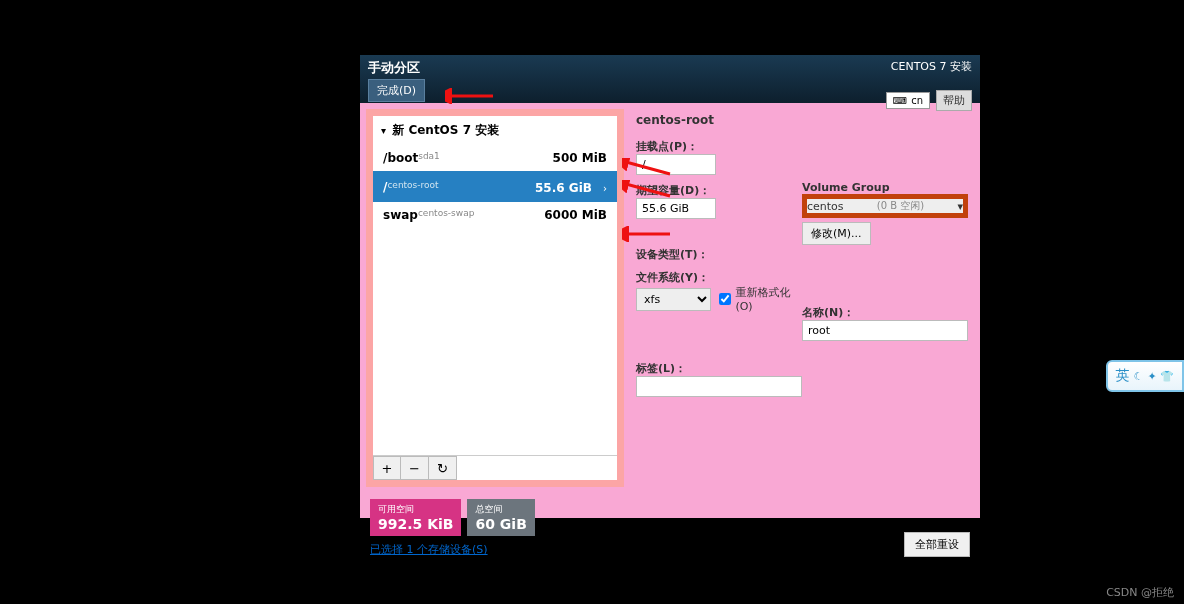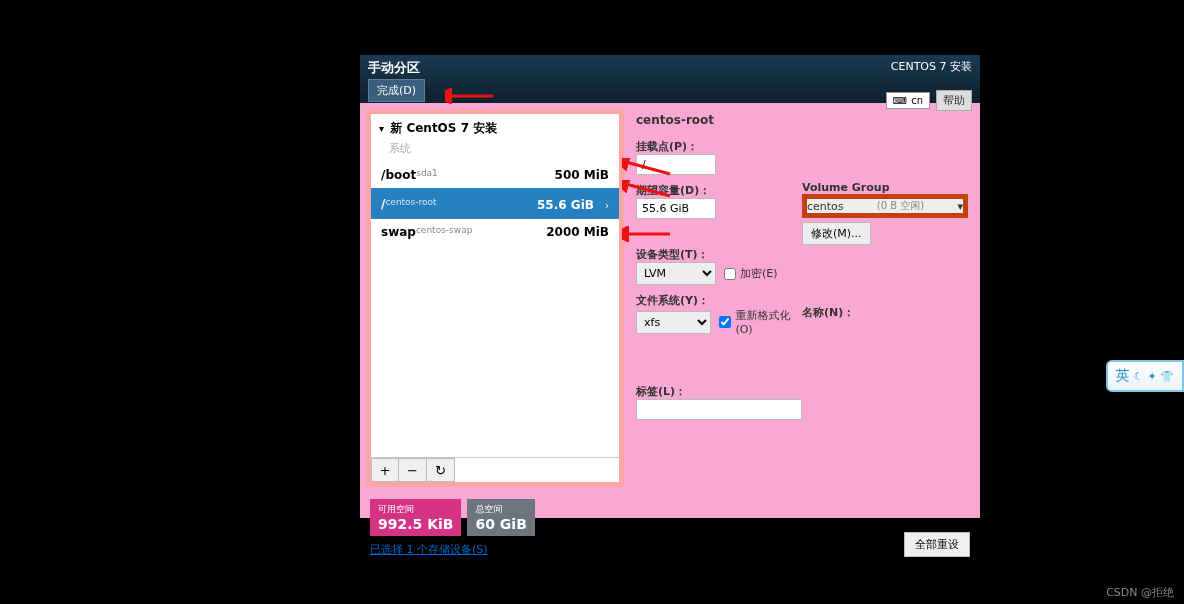--- a/index.html
+++ b/index.html
@@ -12,21 +12,21 @@
 .header-title { font-size: 13px; font-weight: bold; }
 .done-btn { background: #3a5f7e; border: 1px solid #5a7f9e; color: #fff; font-size: 11px; padding: 3px 8px; cursor: pointer; border-radius: 0; text-align: center; }
 .header-right { position: absolute; right: 8px; top: 4px; display: flex; flex-direction: column; align-items: flex-end; gap: 16px; }
 .install-title { font-size: 11px; }
 .header-controls { display: flex; gap: 6px; align-items: center; }
 .kbd-indicator { background: #fff; color: #000; font-size: 10px; padding: 2px 6px; display: flex; align-items: center; gap: 4px; border: 1px solid #999; }
 .kbd-icon { font-size: 10px; }
 .help-btn { background: #ddd; border: 1px solid #aaa; color: #333; font-size: 11px; padding: 2px 6px; cursor: pointer; }
 
 .main-content { display: flex; height: 390px; }
-.left-panel { width: 258px; border: 5px solid #fca5a5; margin: 6px 0 6px 6px; display: flex; flex-direction: column; background: #fff; }
+.left-panel { width: 258px; border: 7px solid #fca5a5; margin: 6px 0 6px 6px; display: flex; flex-direction: column; background: #fff; }
 .install-section { padding: 6px 8px; }
 .install-heading { font-size: 12px; font-weight: bold; }
 .disclosure { font-size: 10px; margin-right: 2px; }
 .system-label { color: #aaa; font-size: 11px; padding-left: 10px; margin-top: 4px; }
 
 .partition-list { flex: 1; }
 .partition-item { padding: 6px 10px; display: flex; justify-content: space-between; align-items: center; cursor: pointer; }
 .partition-item.selected { background: #2680c2; color: #fff; }
 .partition-left { display: flex; }
 .partition-name { font-size: 12px; font-weight: bold; }
@@ -94,21 +94,20 @@
   </div>
 
   <div class="main-content">
 
     <div class="left-panel">
       <div class="install-section">
         <div class="install-heading">
           <span class="disclosure">▾</span>
           <span>新 CentOS 7 安装</span>
         </div>
-        <div class="system-label">系统</div>
       </div>
       <div class="partition-list">
         <div class="partition-item">
           <div class="partition-left">
             <span class="partition-name">/boot</span>
             <span class="partition-device">sda1</span>
           </div>
           <span class="partition-size">500 MiB</span>
         </div>
         <div class="partition-item selected">
@@ -119,21 +118,21 @@
           <div>
             <span class="partition-size">55.6 GiB</span>
             <span class="chevron">›</span>
           </div>
         </div>
         <div class="partition-item">
           <div class="partition-left">
             <span class="partition-name">swap</span>
             <span class="partition-device">centos-swap</span>
           </div>
-          <span class="partition-size">2000 MiB</span>
+          <span class="partition-size">6000 MiB</span>
         </div>
       </div>
       <div class="toolbar">
         <button class="tool-btn">+</button>
         <button class="tool-btn">−</button>
         <button class="tool-btn">↻</button>
       </div>
     </div>
 
     <div class="right-panel">
@@ -143,27 +142,20 @@
           <div>
             <div class="field-label">挂载点(P)：</div>
             <input class="text-input" style="width: 80px;" value="/">
           </div>
           <div>
             <div class="field-label">期望容量(D)：</div>
             <input class="text-input" style="width: 80px;" value="55.6 GiB">
           </div>
           <div style="margin-top:20px">
             <div class="field-label">设备类型(T)：</div>
-            <div class="field-row">
-              <select class="select-input"><option>LVM</option></select>
-              <div class="checkbox-row">
-                <input type="checkbox" style="">
-                <span>加密(E)</span>
-              </div>
-            </div>
           </div>
           <div>
             <div class="field-label">文件系统(Y)：</div>
             <div class="field-row">
               <select class="select-input"><option>xfs</option></select>
               <div class="checkbox-row">
                 <input type="checkbox" checked="" style="">
                 <span>重新格式化(O)</span>
               </div>
             </div>
@@ -179,20 +171,21 @@
             <div class="field-label">Volume Group</div>
             <div class="vg-select">
               <span>centos</span>
               <span class="vg-free">(0 B 空闲)</span>
               <span>▾</span>
             </div>
             <button class="btn-small" style="margin-top:4px">修改(M)...</button>
           </div>
           <div style="margin-top:52px">
             <div class="field-label">名称(N)：</div>
+            <input class="text-input" value="root" style="">
           </div>
         </div>
       </div>
     </div>
   </div>
 
   <div class="bottom-bar">
     <div>
       <div class="space-boxes">
         <div class="space-box sb-avail">

